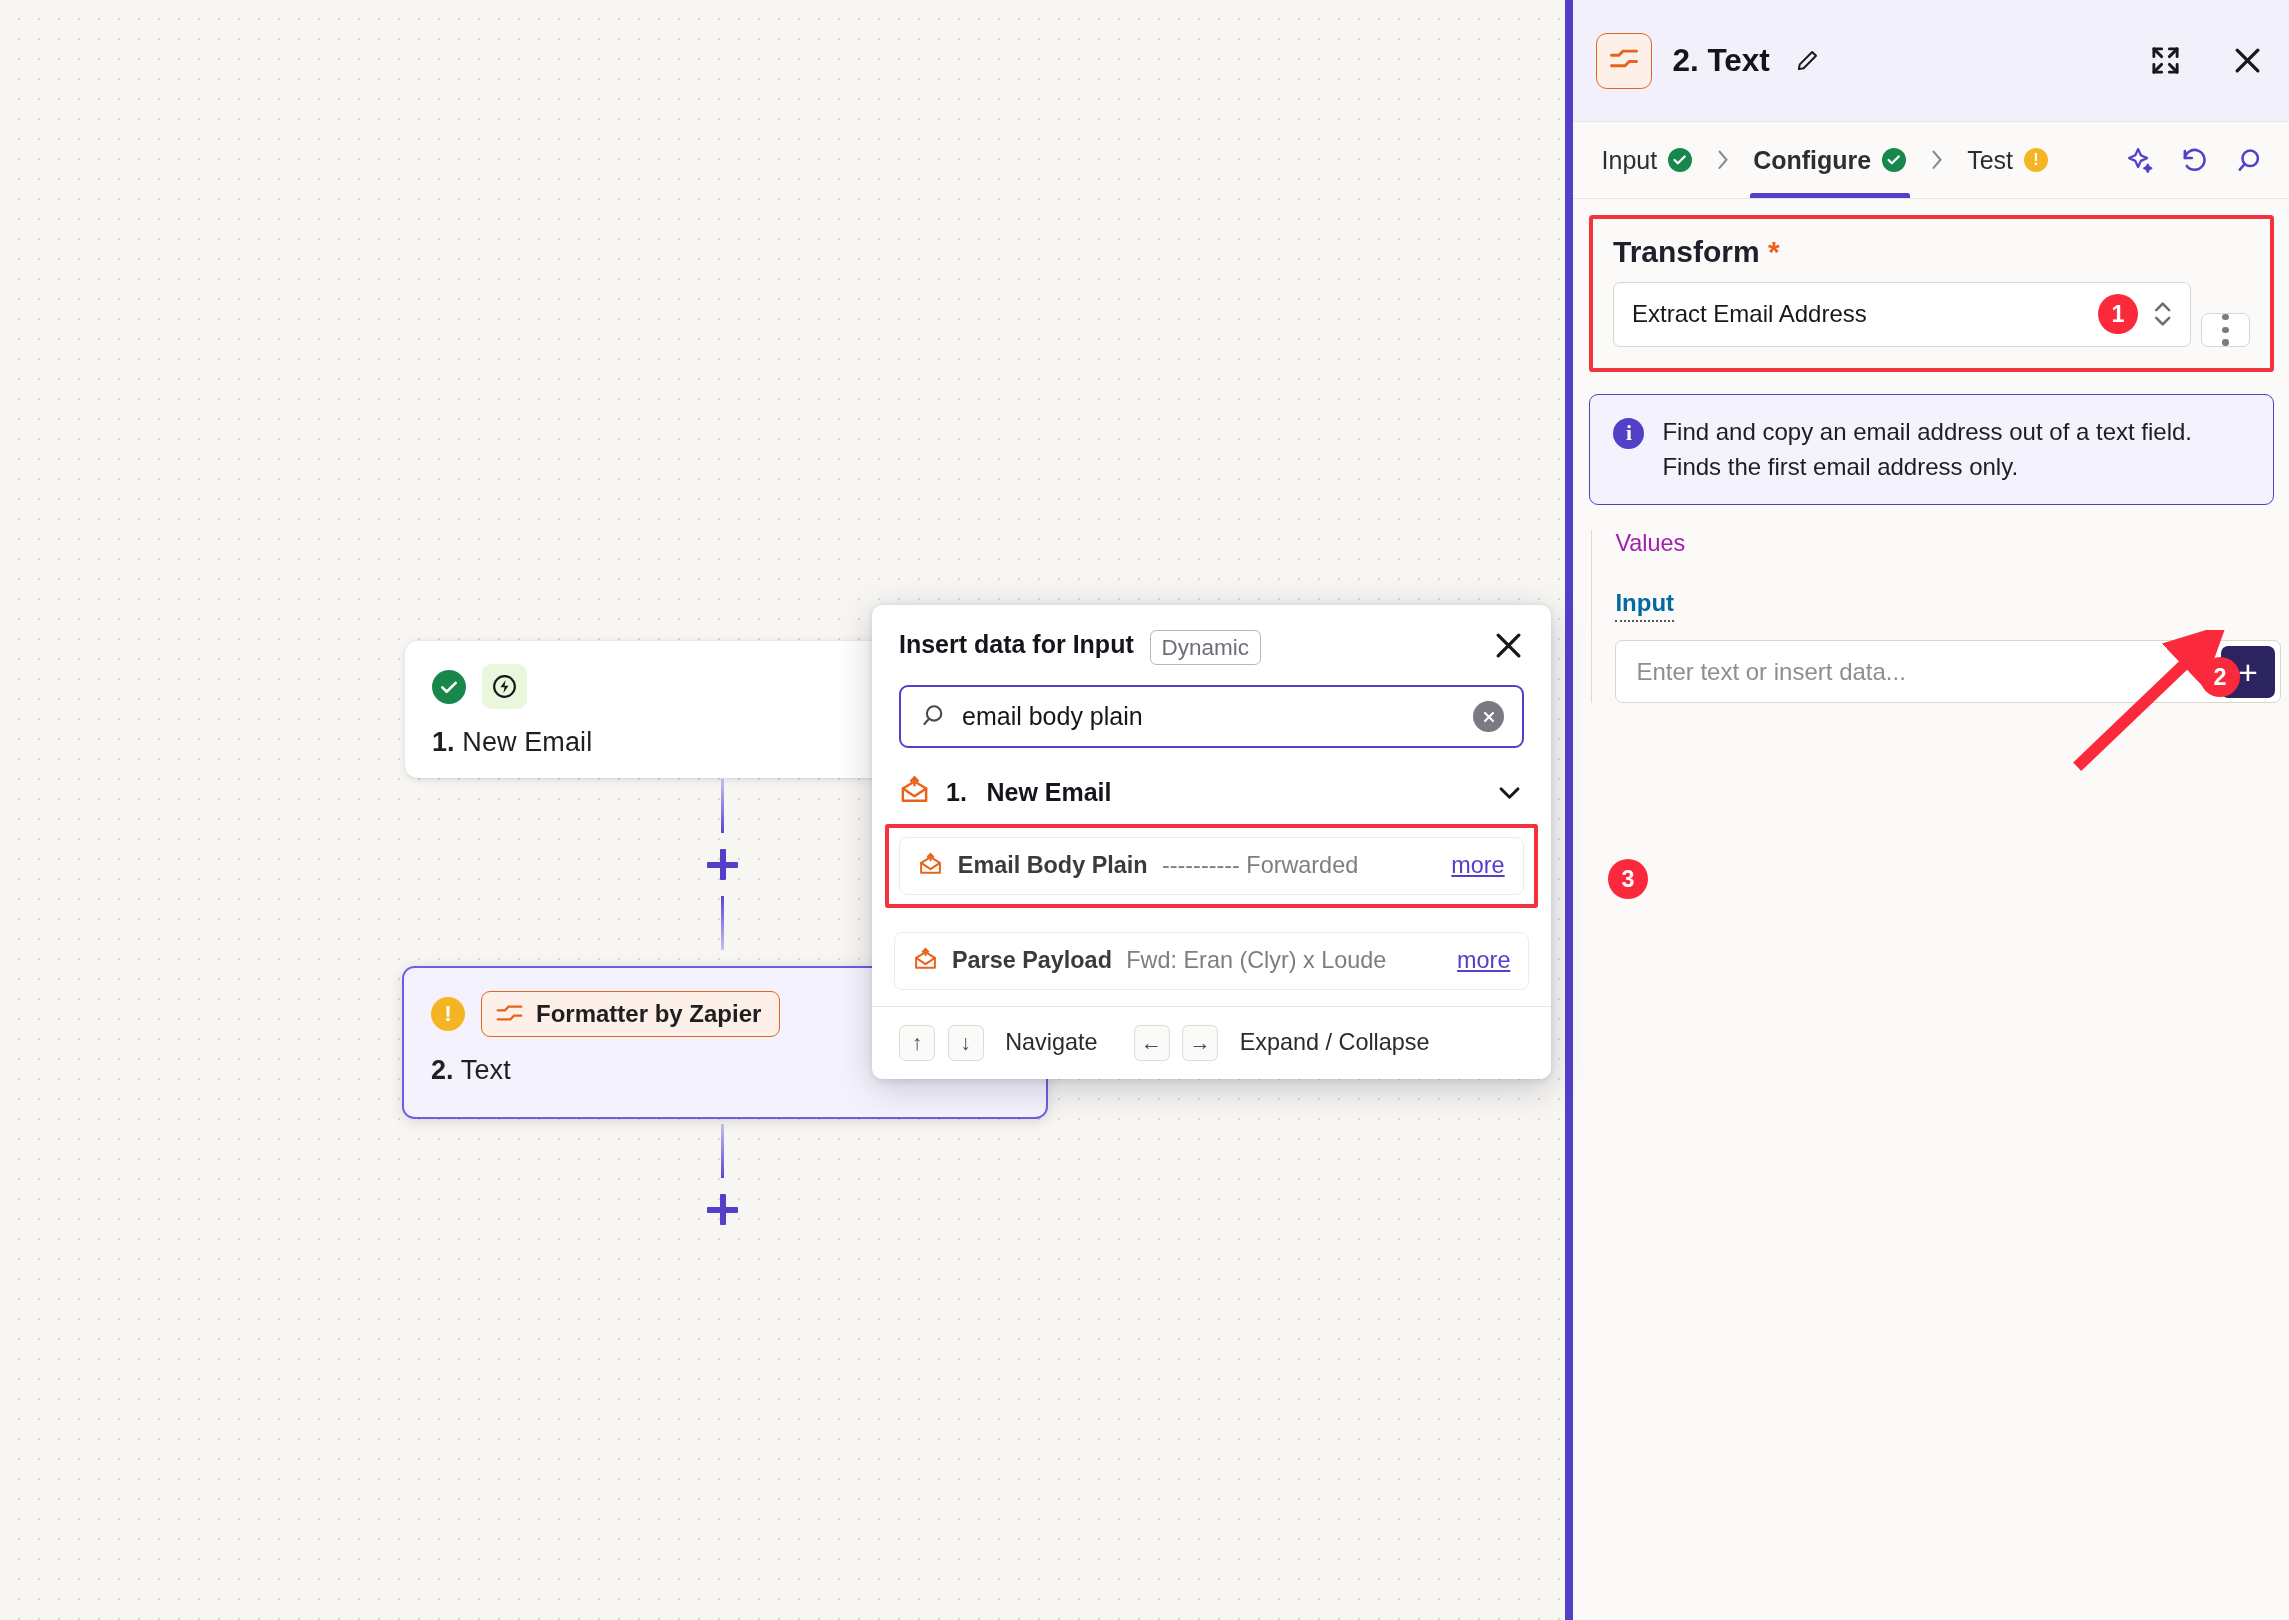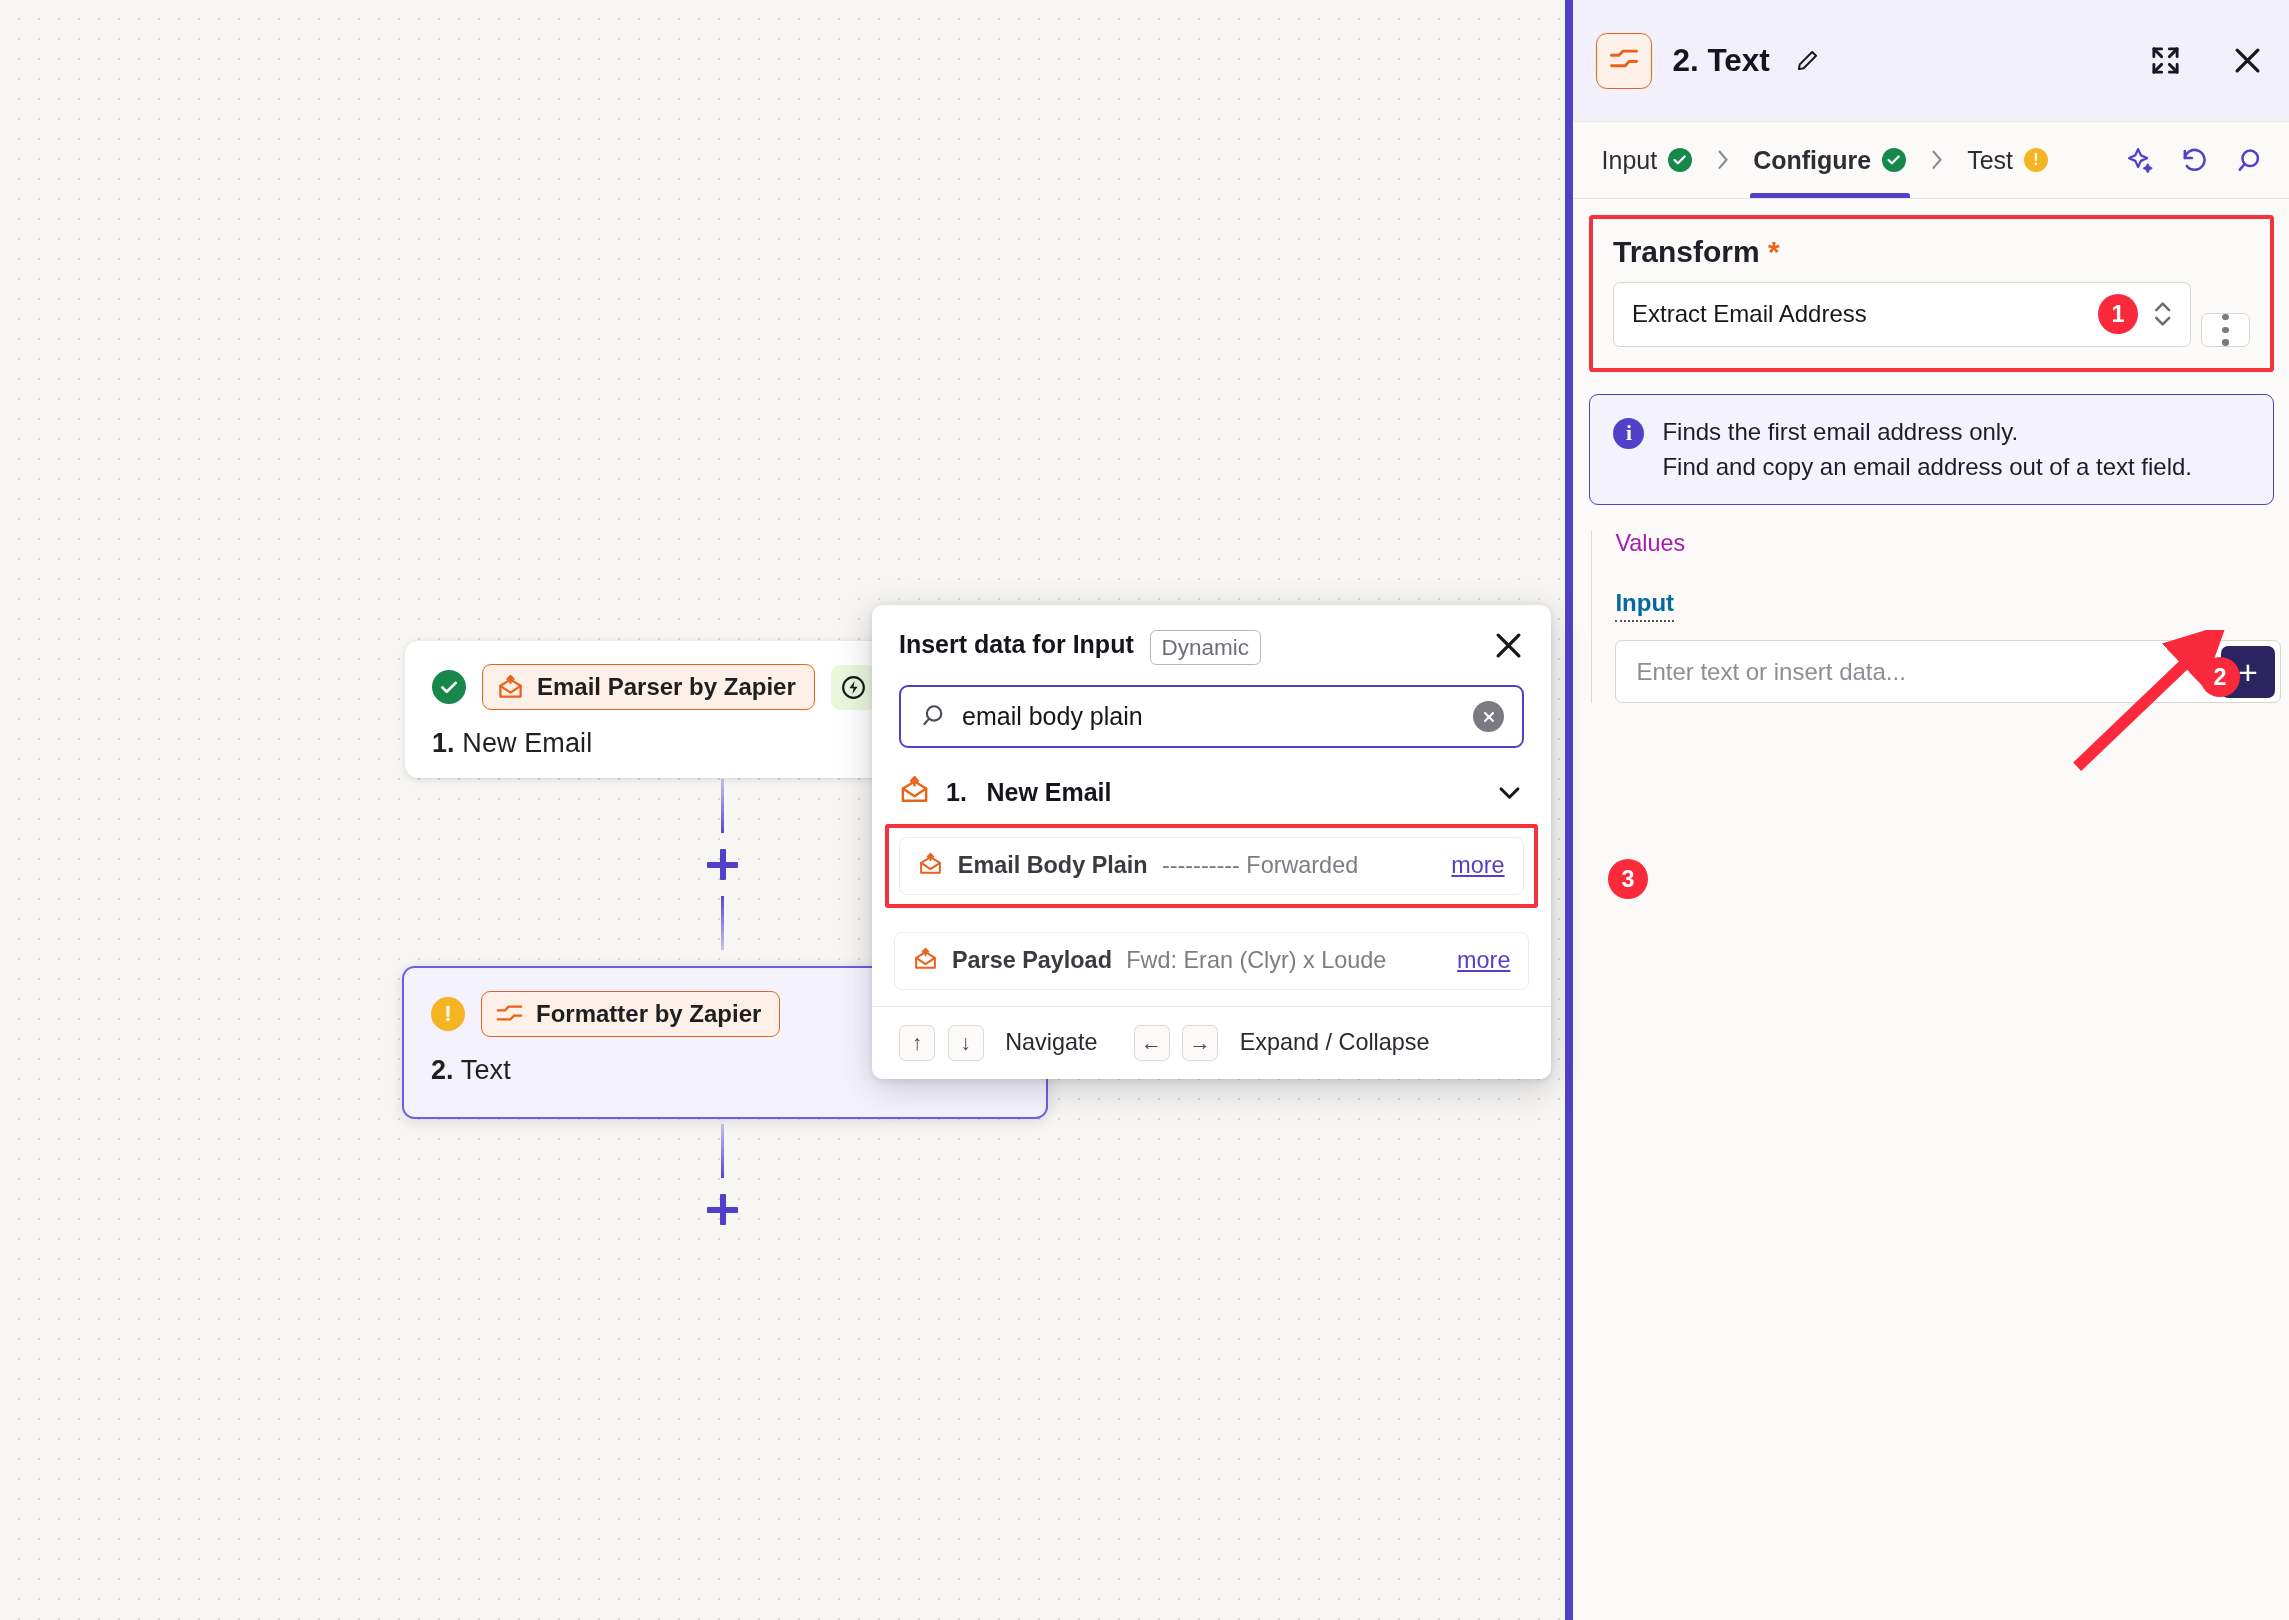--- a/index.html
+++ b/index.html
@@ -271,30 +271,20 @@
 <div id="root">
 
   <div class="canvas">
 
     <div class="node" style="left:405px; top:641px; width:576px; height:137px;">
       <div class="node-top">
         <span class="status-dot ok">
           <svg width="20" height="20" viewBox="0 0 24 24">
               <path d="M4 12.5l5.2 5.2L20 7" fill="none" stroke="#fff" stroke-width="3.2" stroke-linecap="round" stroke-linejoin="round"></path>
             </svg>
-        </span>
-        <span class="app-chip">
-          <span class="glyph">
-            <svg width="27" height="27" viewBox="0 0 24 24" fill="none" stroke="#e8621a" stroke-width="2" stroke-linecap="round" stroke-linejoin="round">
-              <path d="M3 10.5v9.5h18v-9.5l-9-5.5z"></path>
-                <path d="M3 10.5l9 6 9-6"></path>
-                <path d="M12 8V1.8M12 1.8l-2.6 2.7M12 1.8l2.6 2.7"></path>
-            </svg>
-          </span>
-          <span>Email Parser by Zapier</span>
         </span>
         <span class="bolt-chip">
           <svg width="27" height="27" viewBox="0 0 24 24" fill="none" stroke="#17171c" stroke-width="1.9">
               <circle cx="12" cy="12" r="9.2"></circle>
               <path d="M13 6.2l-4.6 6.4h3.6l-1 5.2 4.6-6.4h-3.6z" fill="#17171c" stroke="none"></path>
             </svg>
         </span>
       </div>
       <div class="node-title">
         <b>1.</b>
@@ -441,22 +431,22 @@
             <i></i>
             <i></i>
             <i></i>
           </div>
         </div>
       </div>
 
       <div class="info-box">
         <span class="info-icon">i</span>
         <div class="info-text">
+          <div>Find and copy an email address out of a text field.</div>
           <div>Finds the first email address only.</div>
-          <div>Find and copy an email address out of a text field.</div>
         </div>
       </div>
 
       <div class="values-section">
         <div class="values-label">Values</div>
         <div class="input-label">Input</div>
         <div class="input-row">
           <div class="input-box">
             <span>Enter text or insert data...</span>
             <span class="add-btn">+</span>

